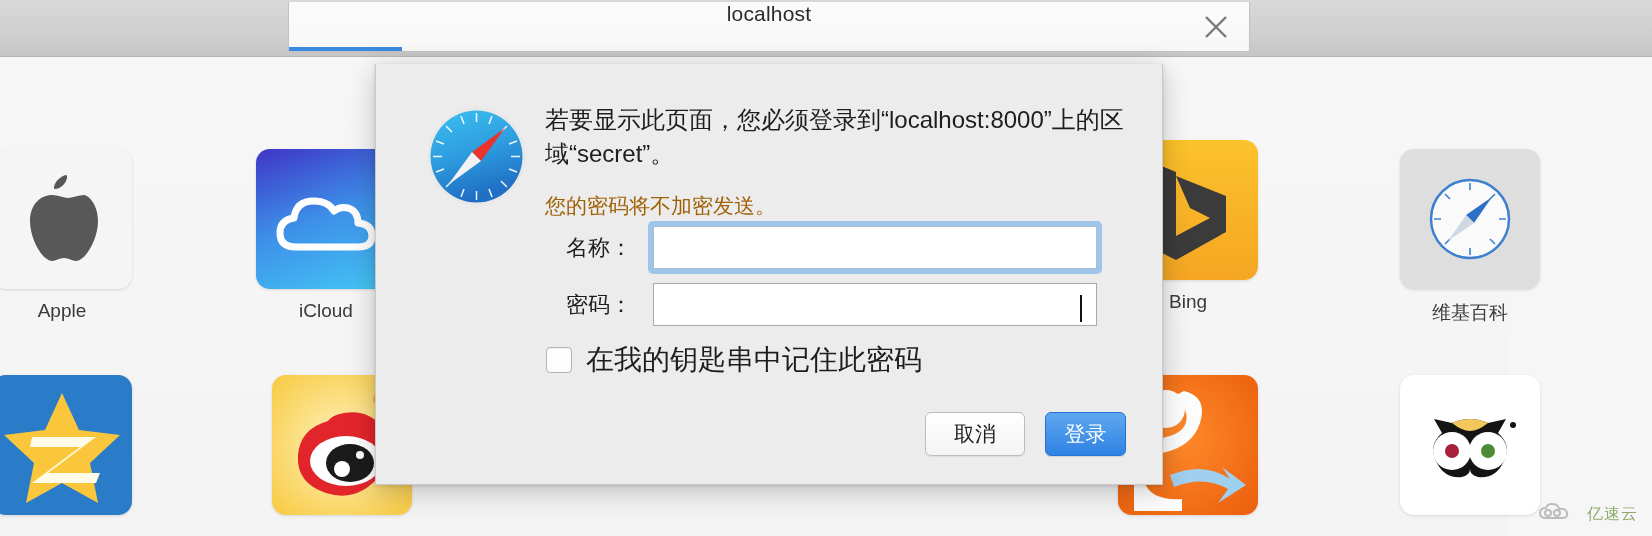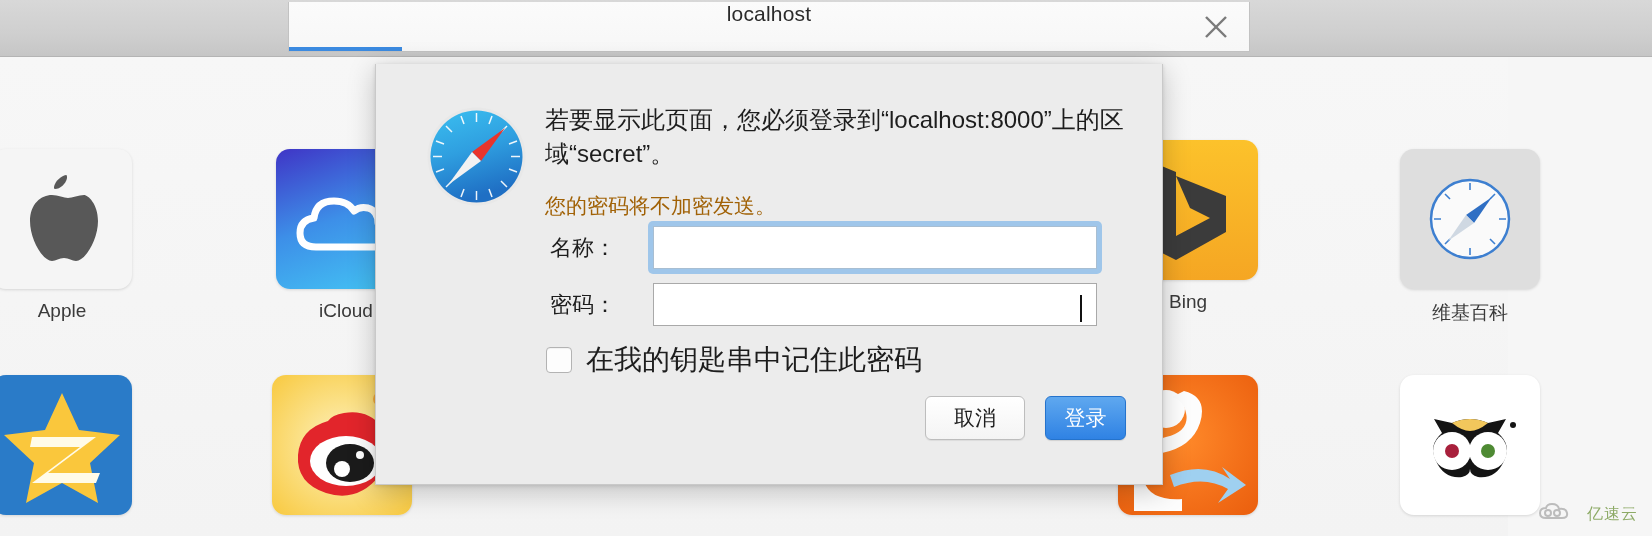--- a/index.html
+++ b/index.html
@@ -131,21 +131,21 @@
   .form-row {
     position: absolute;
     display: flex;
     align-items: center;
   }
   .row-name { left: 139px; top: 157px; width: 610px; }
   .row-pass { left: 139px; top: 219px; width: 610px; }
   .field-label {
     width: 133px;
     text-align: right;
-    padding-right: 32px;
+    padding-right: 16px;
     font-size: 22px;
     color: #1d1d1d;
   }
   .text-field {
     width: 444px;
     height: 43px;
     background: #ffffff;
     border: 1px solid #a9a9a9;
     font-size: 20px;
     padding: 0 8px;
@@ -185,21 +185,21 @@
     box-shadow: inset 0 1px 1px rgba(0,0,0,0.05);
   }
   .check-label {
     margin-left: 14px;
     font-size: 28px;
     color: #1d1d1d;
   }
 
   .dlg-buttons {
     position: absolute;
-    right: 36px; bottom: 44px;
+    right: 36px; bottom: 28px;
     display: flex;
     align-items: center;
     gap: 20px;
   }
   .btn {
     font-size: 21px;
     height: 44px;
     border-radius: 6px;
     display: flex;
     align-items: center;
@@ -249,21 +249,21 @@
       <div class="fav-item" style="left:-8px; top:92px;">
         <div class="fav-tile tile-apple">
           <svg width="140" height="140" viewBox="0 0 140 140">
             <path d="M92 46c-5 0-12 3-16 3s-10-3-16-3c-11 0-22 9-22 26 0 19 13 40 22 40 4 0 7-3 12-3s8 3 12 3c9 0 22-21 22-40 0-17-10-26-14-26z" fill="#585858"></path>
             <path d="M74 26c-5 1-11 6-12 12 0 1 0 2 1 2 5 0 11-5 12-11 0-2 0-3-1-3z" fill="#585858"></path>
           </svg>
         </div>
         <div class="fav-label">Apple</div>
       </div>
 
-      <div class="fav-item" style="left:276px; top:92px;">
+      <div class="fav-item" style="left:256px; top:92px;">
         <div class="fav-tile tile-icloud">
           <svg width="140" height="140" viewBox="0 0 140 140">
             <path d="M40 98 Q24 98 24 84 Q24 71 38 69 Q40 52 58 52 Q72 52 78 62 Q84 57 92 59 Q102 62 102 74 Q116 75 116 87 Q116 98 102 98 Z" fill="none" stroke="#ffffff" stroke-width="7" stroke-linejoin="round"></path>
           </svg>
         </div>
         <div class="fav-label">iCloud</div>
       </div>
 
       <div class="fav-item" style="left:1118px; top:83px;">
         <div class="fav-tile tile-bing">

